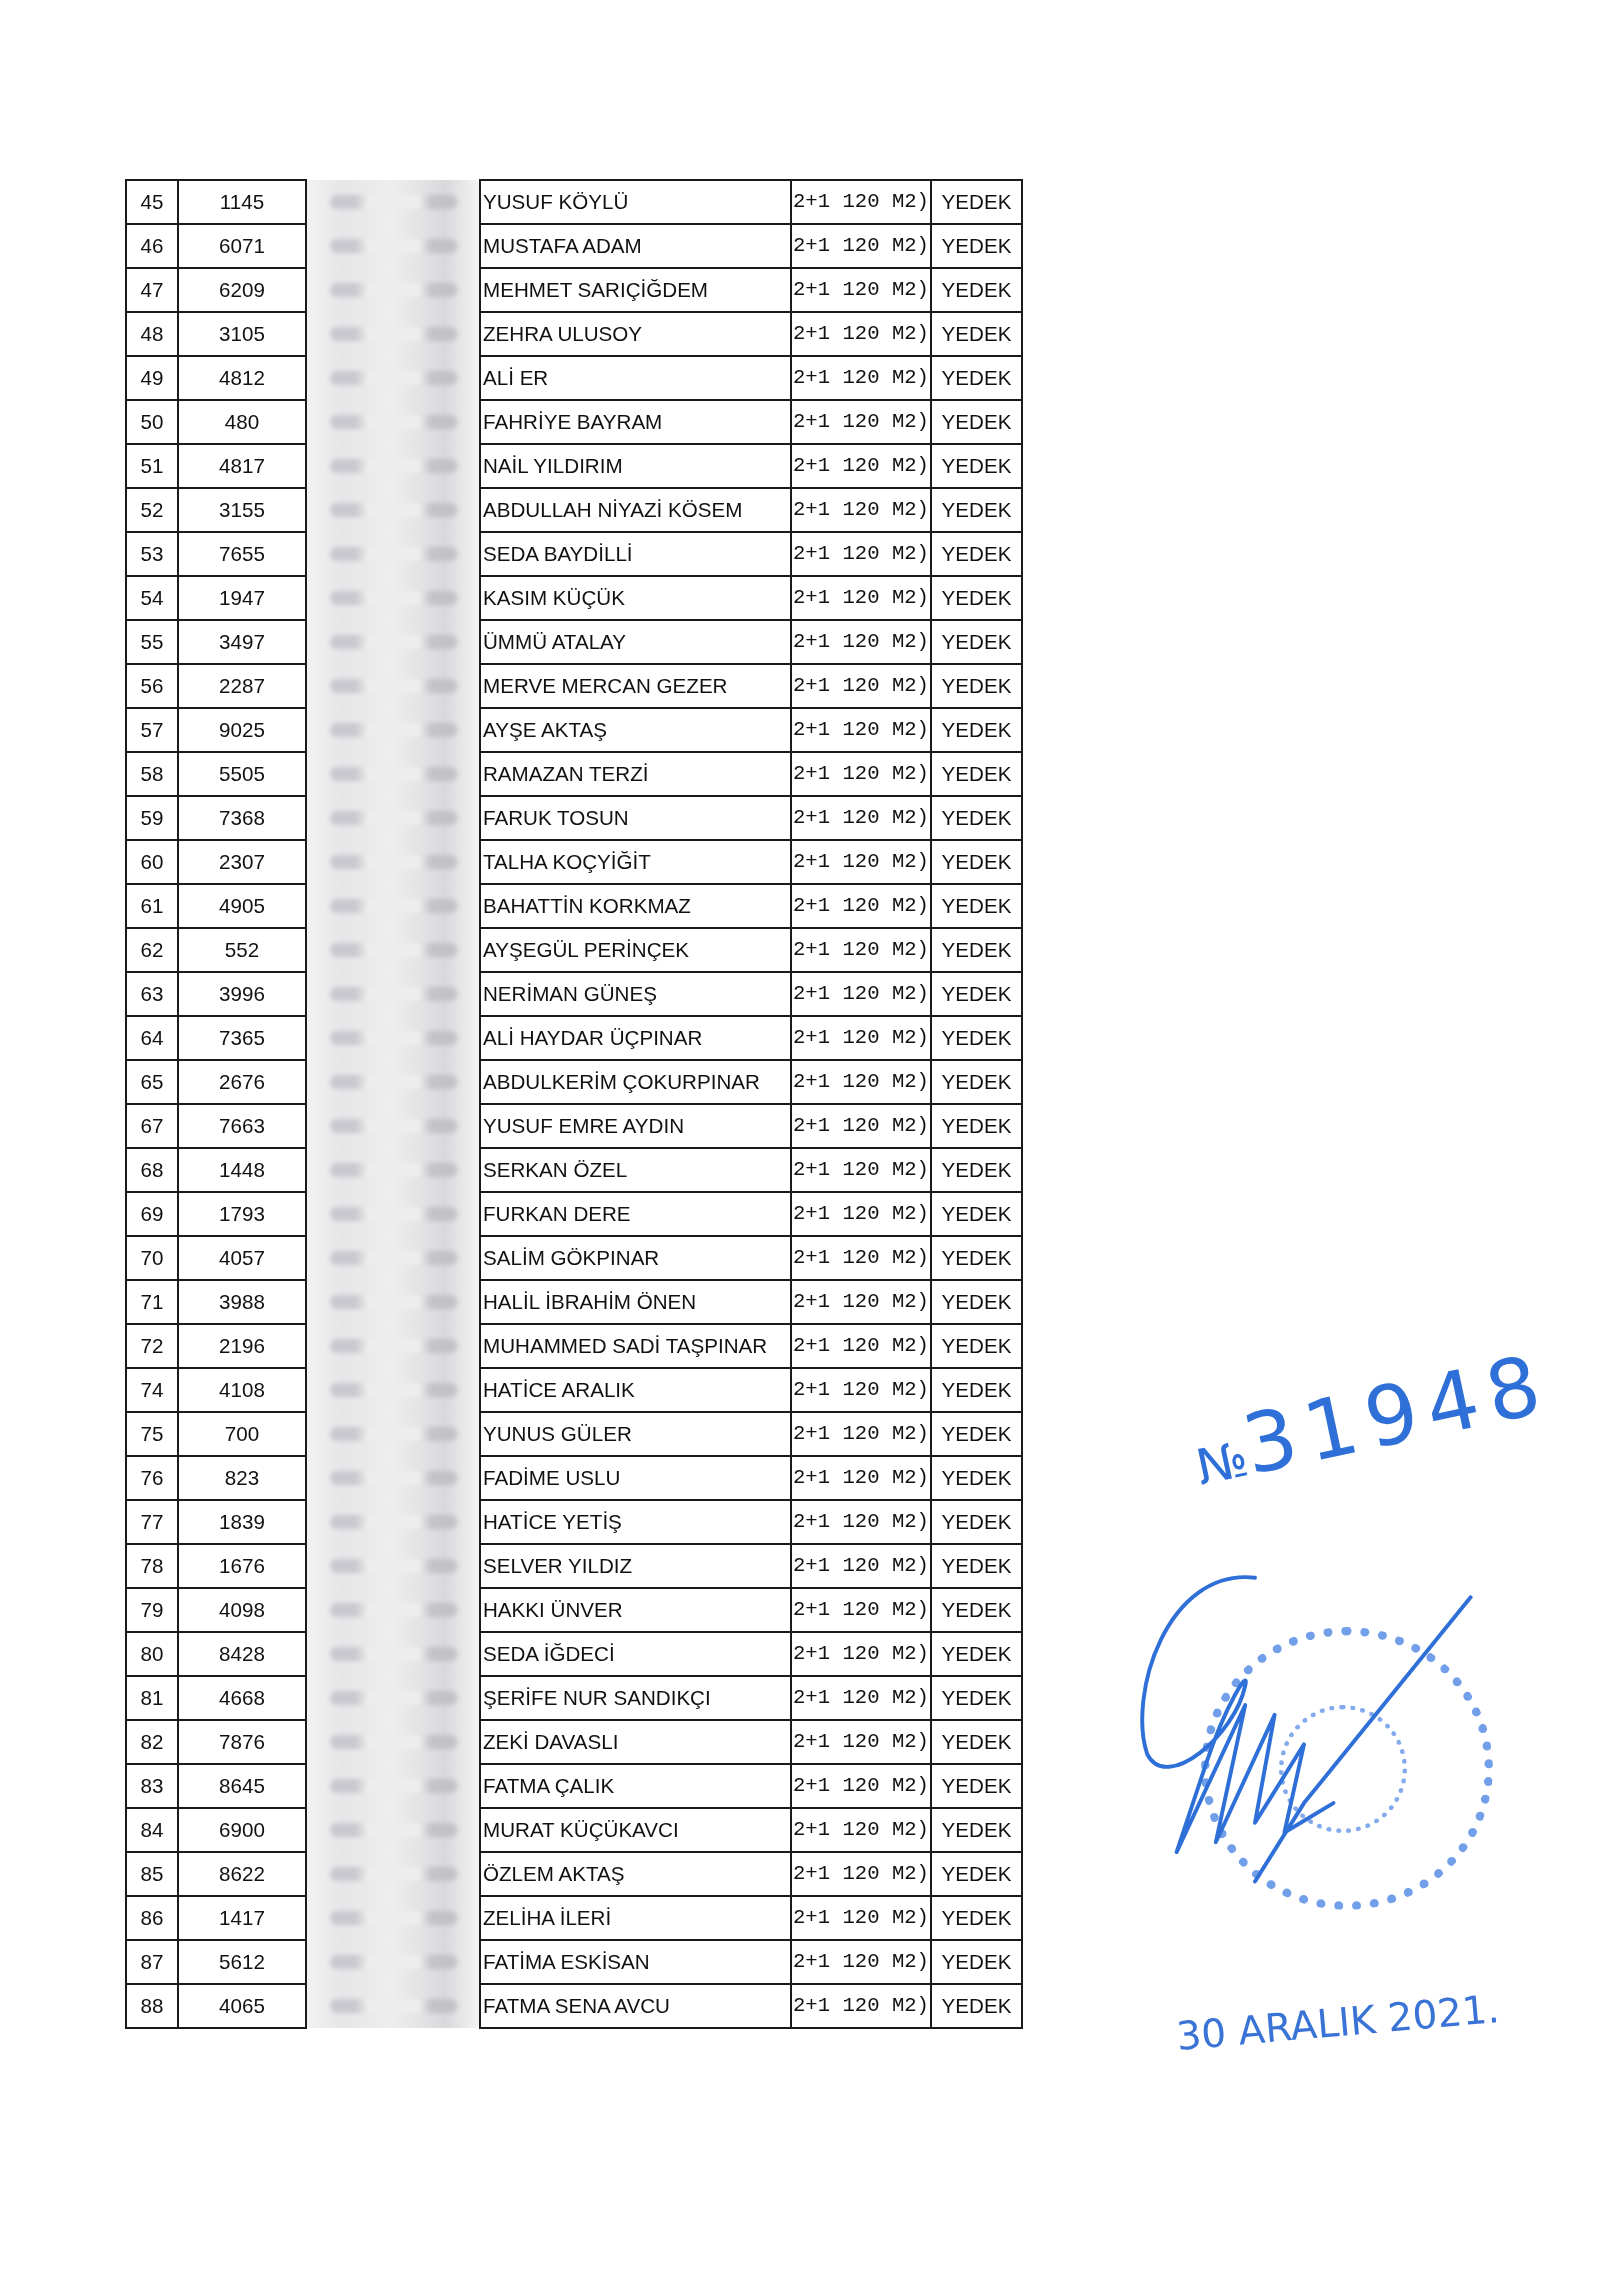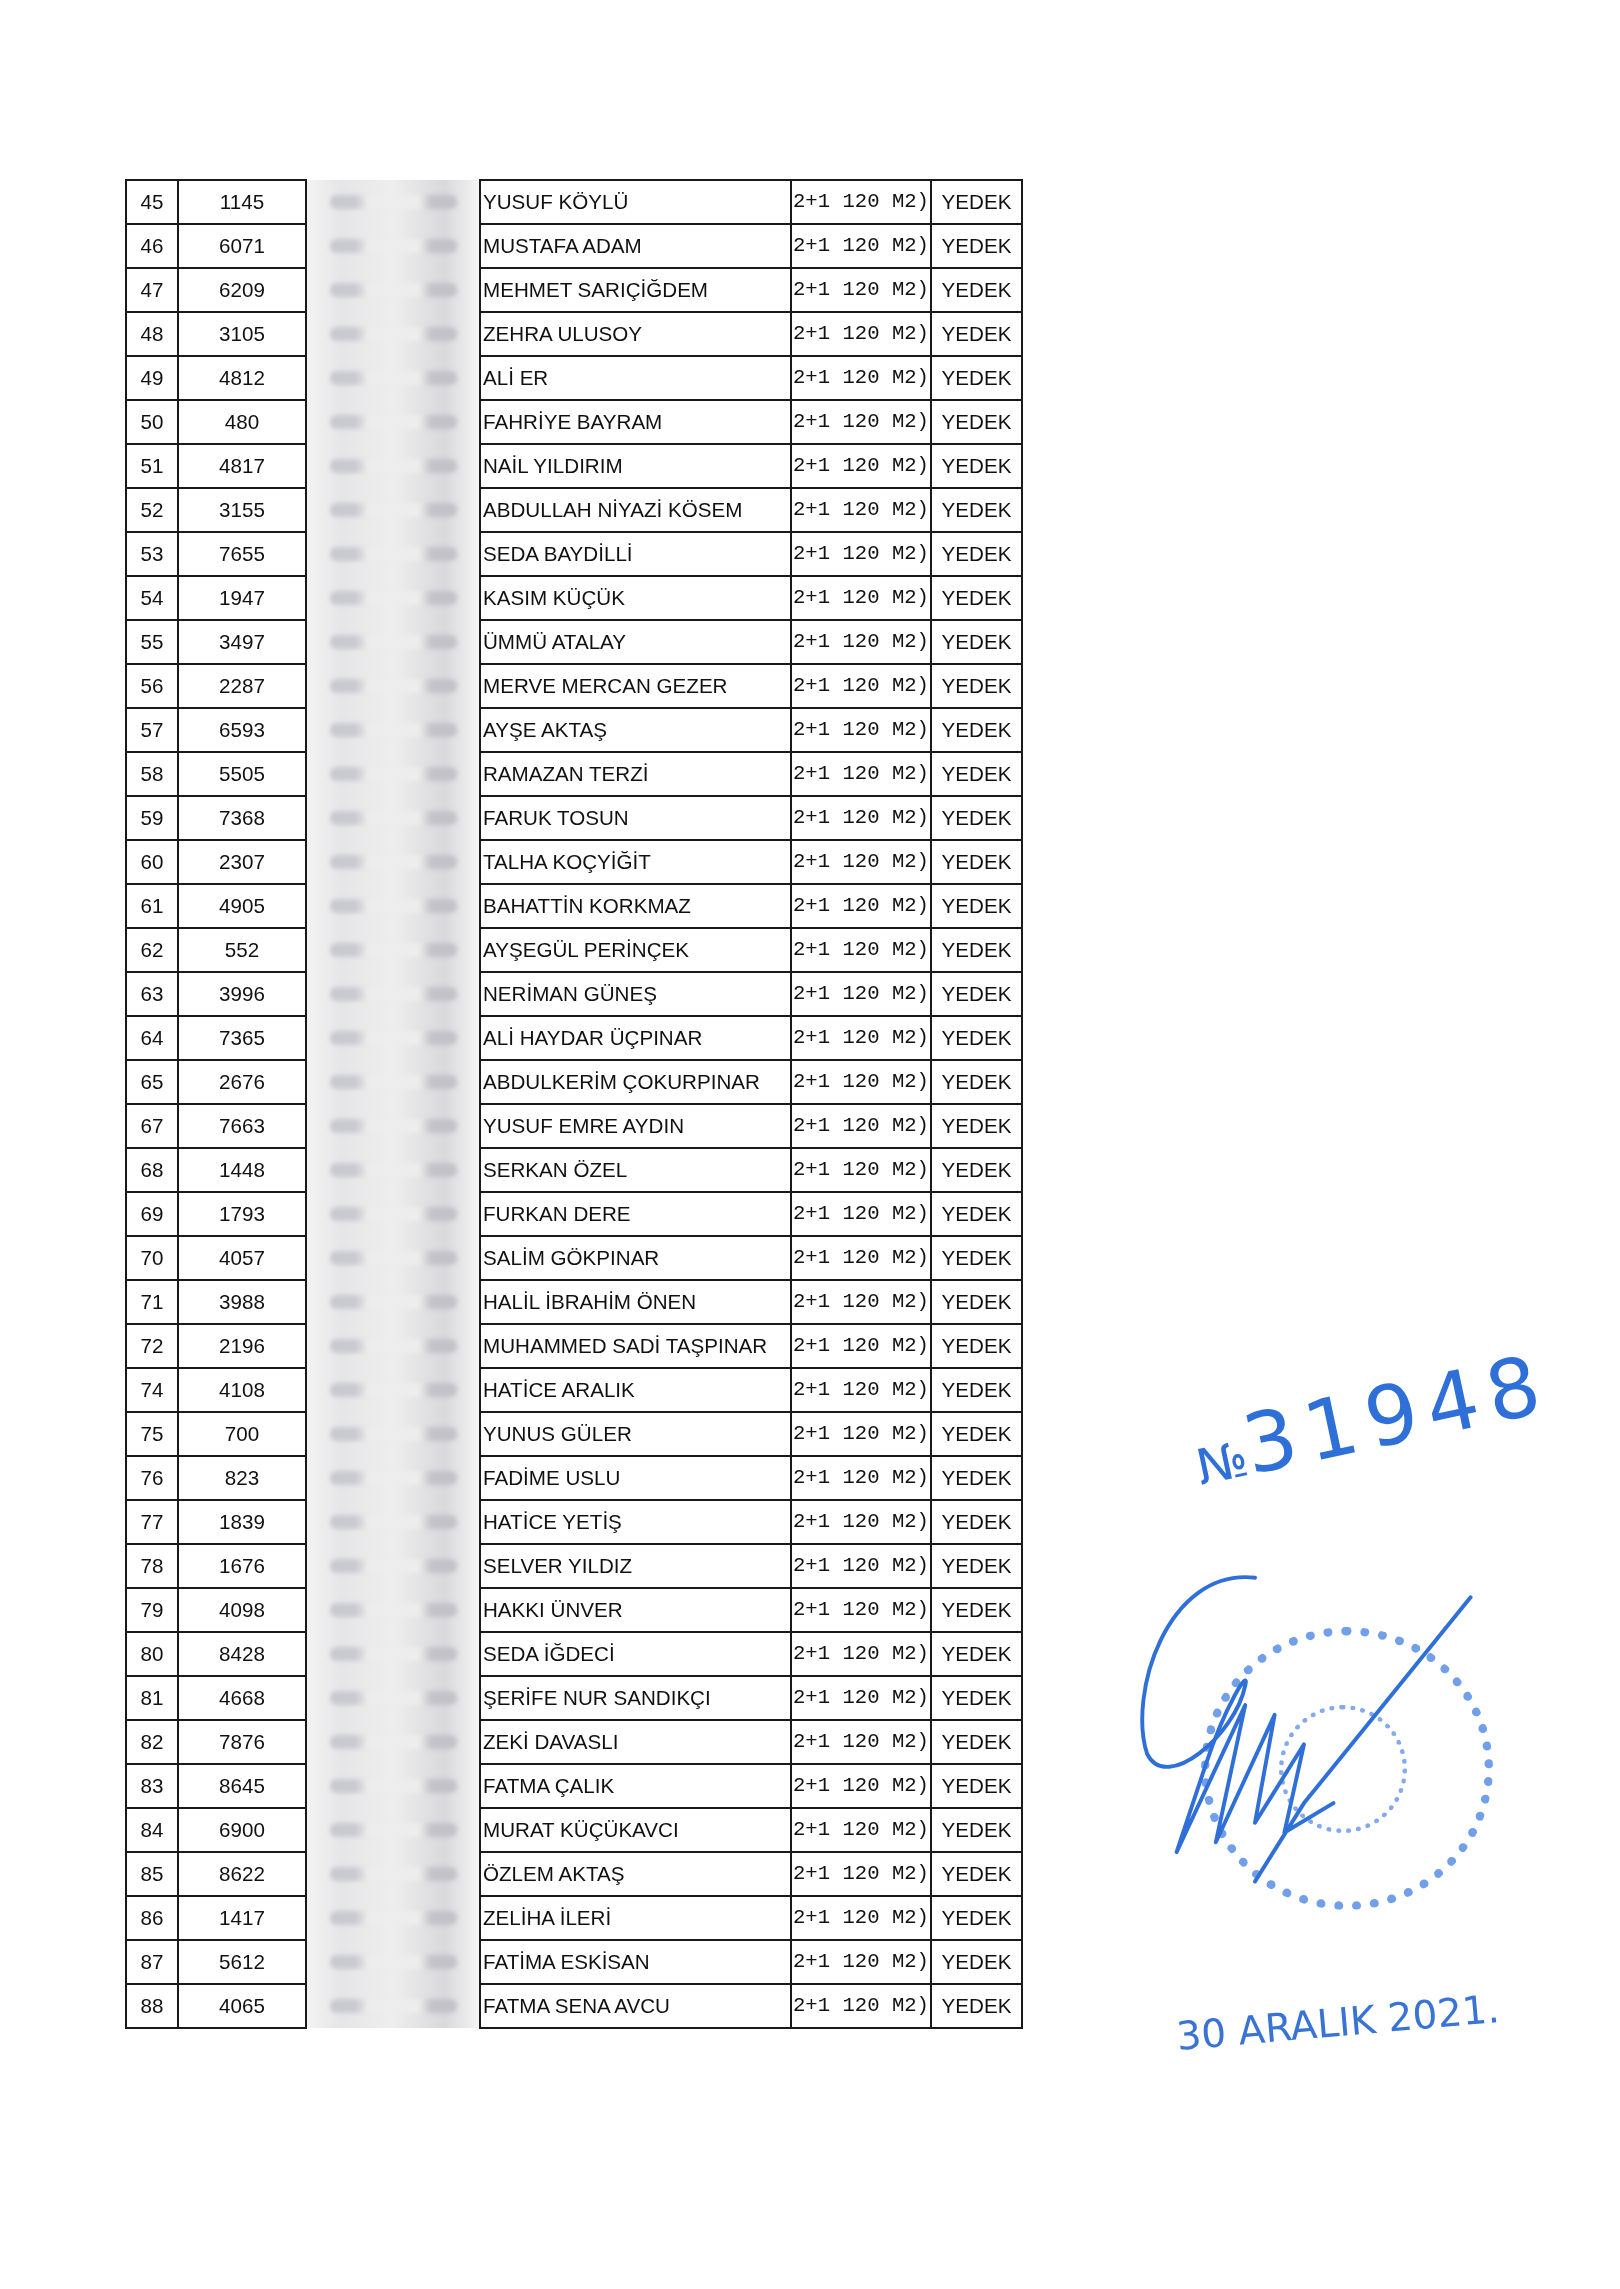--- a/index.html
+++ b/index.html
@@ -149,21 +149,21 @@
     <td class="c-sira">2287</td>
     <td class="c-tc">
           <span class="tc-blur"></span>
         </td>
     <td class="c-name">MERVE MERCAN GEZER</td>
     <td class="c-unit">2+1 120 M2)</td>
     <td class="c-status">YEDEK</td>
   </tr>
       <tr>
     <td class="c-no">57</td>
-    <td class="c-sira">6593</td>
+    <td class="c-sira">9025</td>
     <td class="c-tc">
           <span class="tc-blur"></span>
         </td>
     <td class="c-name">AYŞE AKTAŞ</td>
     <td class="c-unit">2+1 120 M2)</td>
     <td class="c-status">YEDEK</td>
   </tr>
       <tr>
     <td class="c-no">58</td>
     <td class="c-sira">5505</td>

